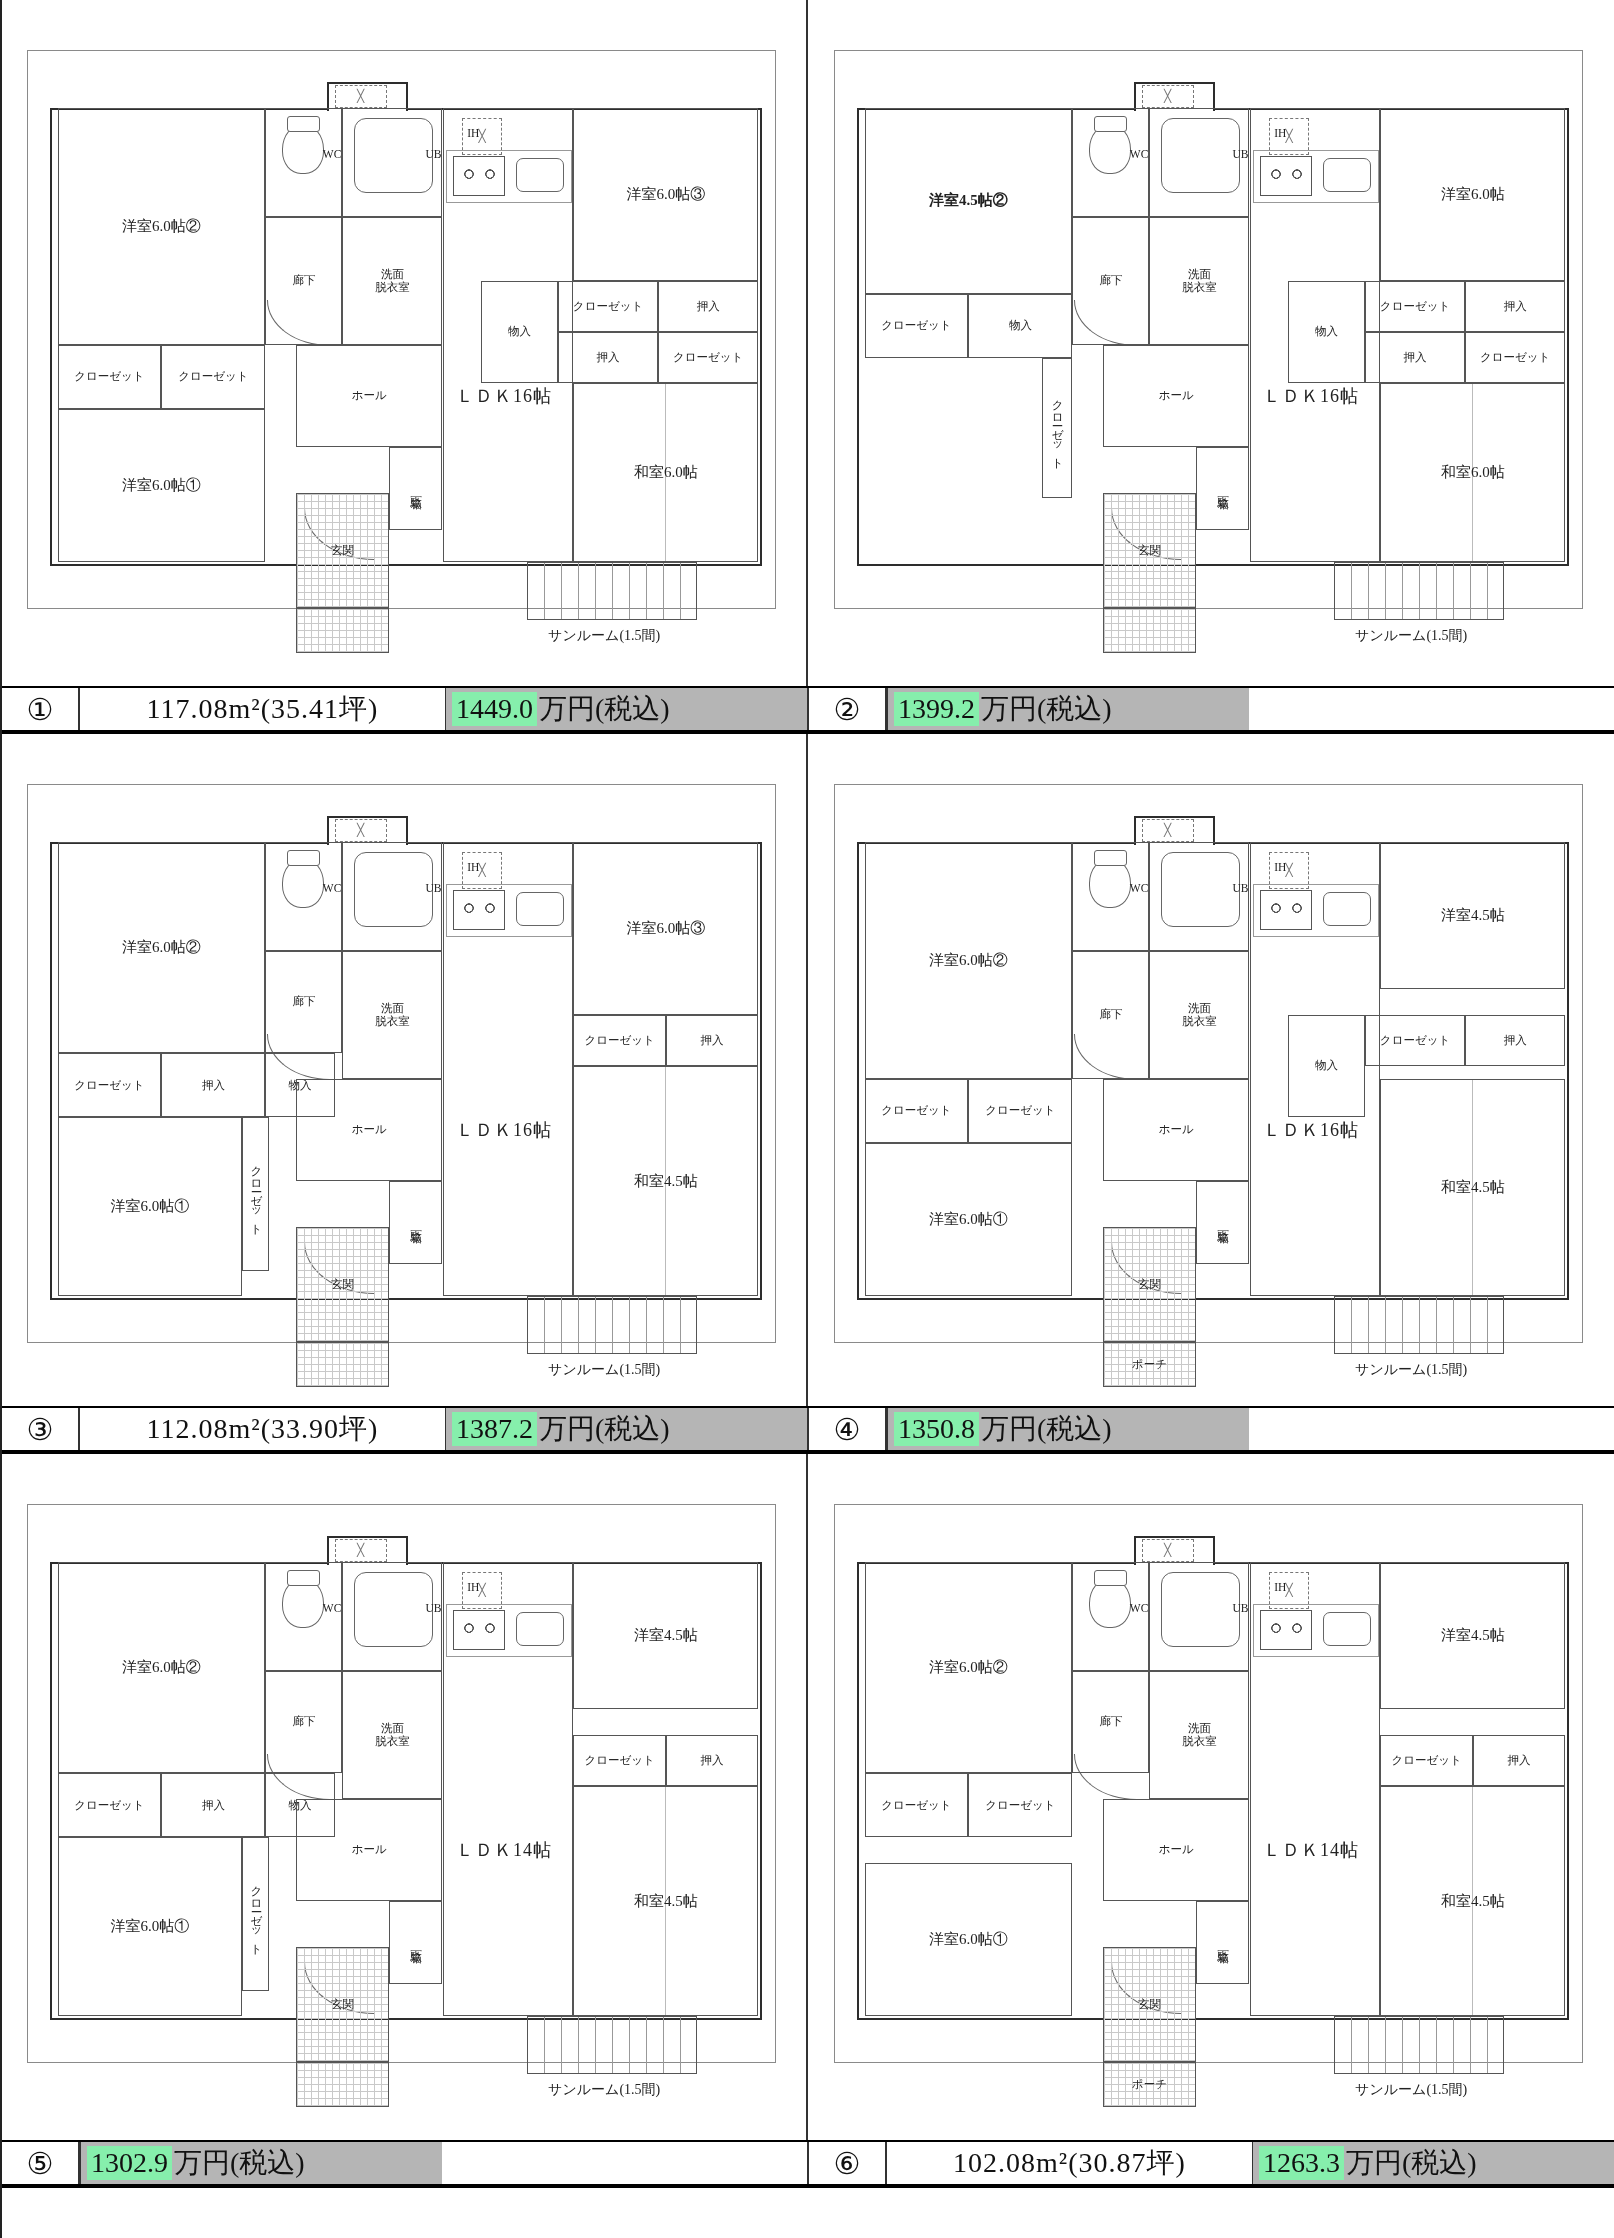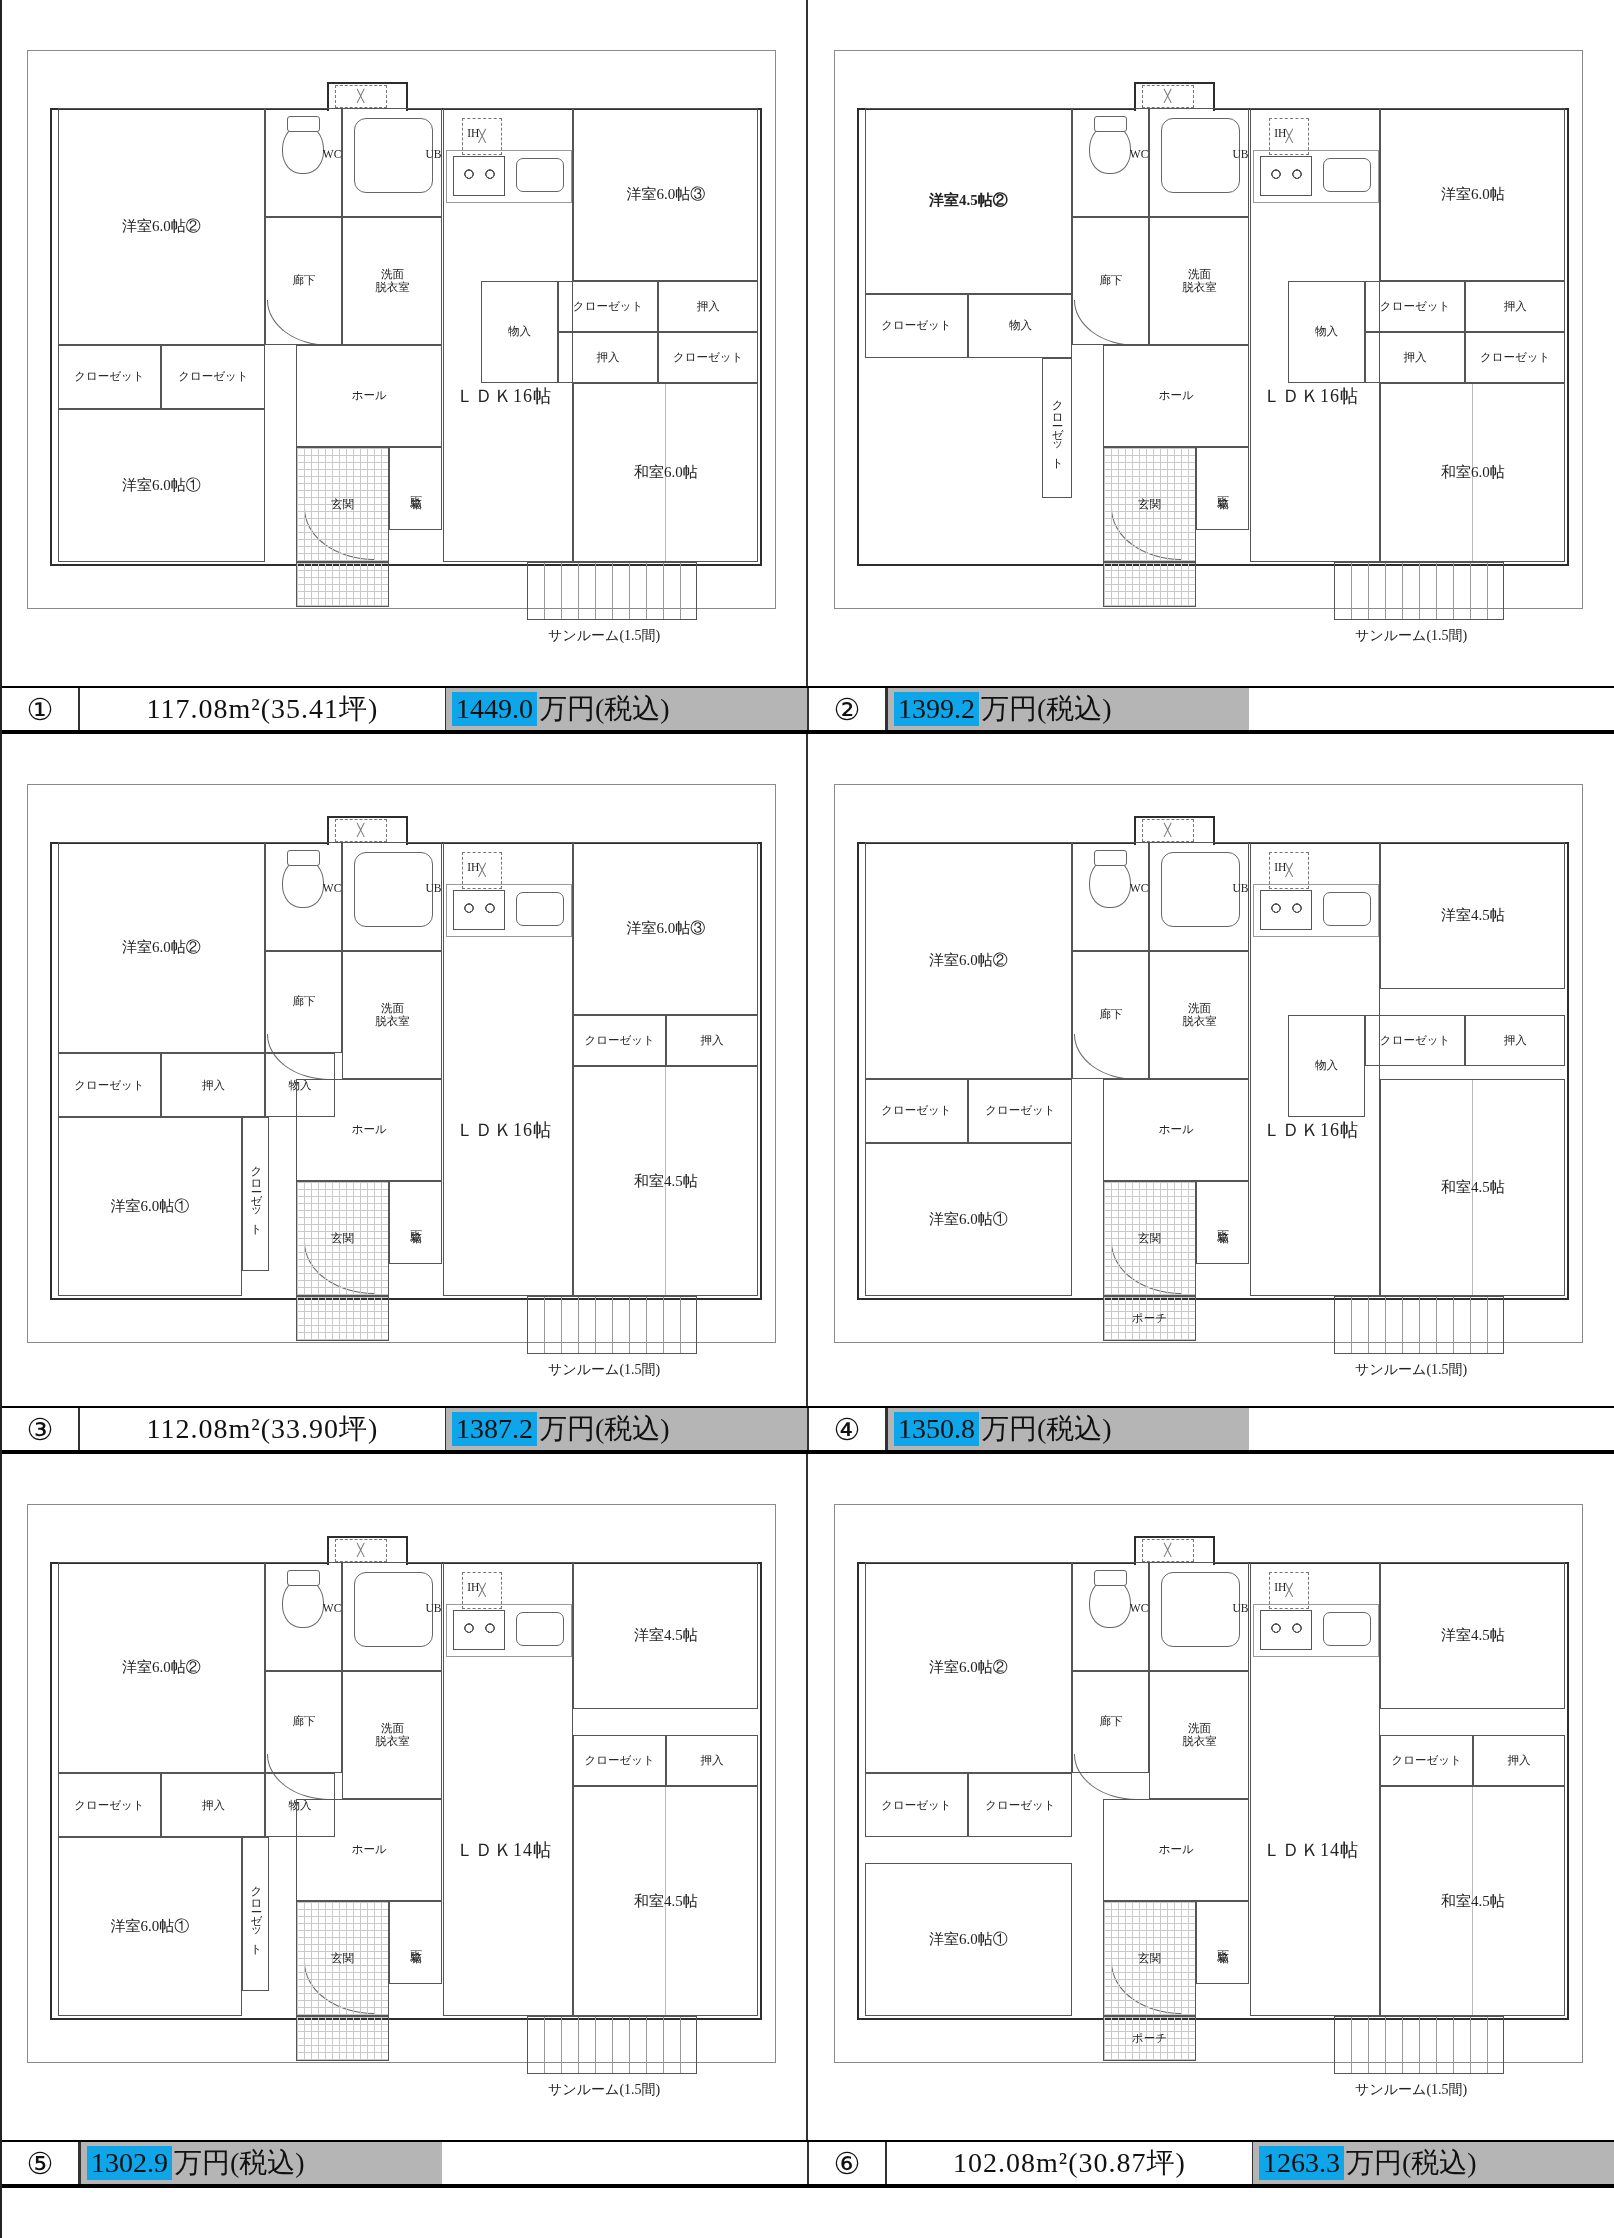--- a/index.html
+++ b/index.html
@@ -22,39 +22,39 @@
   
   .irow{display:flex;height:48px;border-top:2px solid #000;border-bottom:4px solid #000;
         box-sizing:border-box;}
   .icell{display:flex;align-items:center;justify-content:center;box-sizing:border-box;
          font-size:28px;white-space:nowrap;}
   .icell.num{width:78px;border-right:2px solid #333;font-family:"DejaVu Sans",sans-serif;
              font-size:30px;}
   .icell.area{flex:1;letter-spacing:1px;}
   .icell.price{width:362px;background:#b5b5b5;border-left:1px solid #333;justify-content:flex-start;
                padding-left:6px;}
-  .icell.price .pnum{background:#0ea5e9;padding:1px 4px;margin-right:2px;}
+  .icell.price .pnum{background:#86efac;padding:1px 4px;margin-right:2px;}
   .icell.price.last{border-right:none;}
   .half{display:flex;flex:1;}
   .half.first{border-right:2px solid #333;}
   
   .room,.deco{position:absolute;box-sizing:border-box;}
   .room{border:1.6px solid #555;background:transparent;color:#222;
         display:flex;align-items:center;justify-content:center;text-align:center;
         font-size:15px;line-height:1.15;}
   .room.sm{font-size:11.5px;}
   .room.ldk{font-size:18px;letter-spacing:1px;}
   .room.nb{border:none;background:none;}
   .room.nl{color:transparent;}
   .room.cap{font-size:14px;border:none;}
   .room.vert{writing-mode:vertical-rl;text-orientation:upright;letter-spacing:1px;}
   .room.lb{align-items:flex-end;padding-bottom:16px;}
   .room.hatch{background-image:
       repeating-linear-gradient(0deg,#c9c9c9 0 1px,transparent 1px 7px),
-      repeating-linear-gradient(90deg,#c9c9c9 0 1px,transparent 1px 7px);}
+      repeating-linear-gradient(90deg,#c9c9c9 0 1px,transparent 1px 7px); margin-top: 46px;}
   .room.slats{background-image:repeating-linear-gradient(90deg,transparent 0 16px,#999 16px 17px);
       border:1.6px solid #555;}
   .room.tatami{background-image:linear-gradient(90deg,transparent 49.7%,#bbb 49.7%,#bbb 50.3%,transparent 50.3%);}
   .property{position:absolute;border:1px solid #8a8a8a;}
   .outline{position:absolute;border:2.5px solid #2d2d2d;}
   .bump{position:absolute;border:2px solid #2d2d2d;border-bottom:none;background:#fff;}
   .vent{position:absolute;border:1.5px dashed #777;color:#777;font-size:12px;
         display:flex;align-items:center;justify-content:center;background:#fff;}
   .toilet{position:absolute;border:1.5px solid #666;border-radius:50% 50% 45% 45%;background:#fff;}
   .tank{position:absolute;border:1.5px solid #666;border-radius:3px;background:#fff;}

